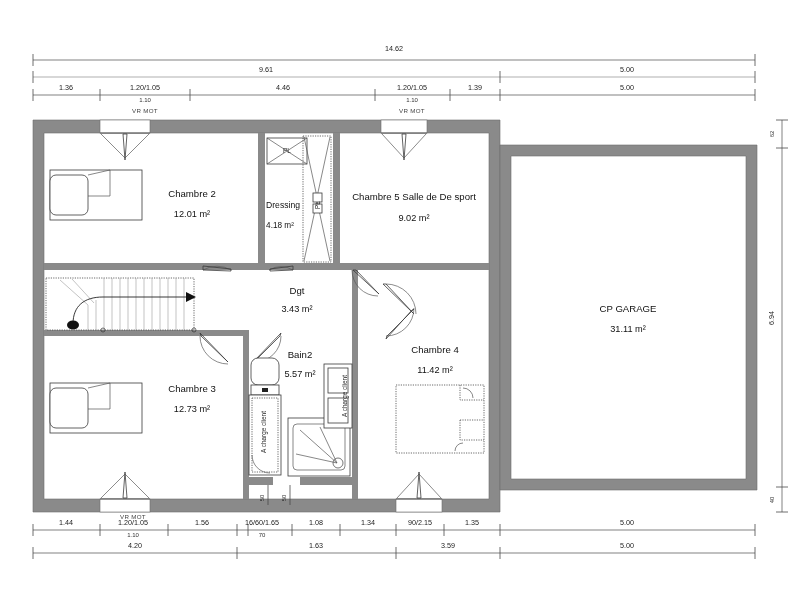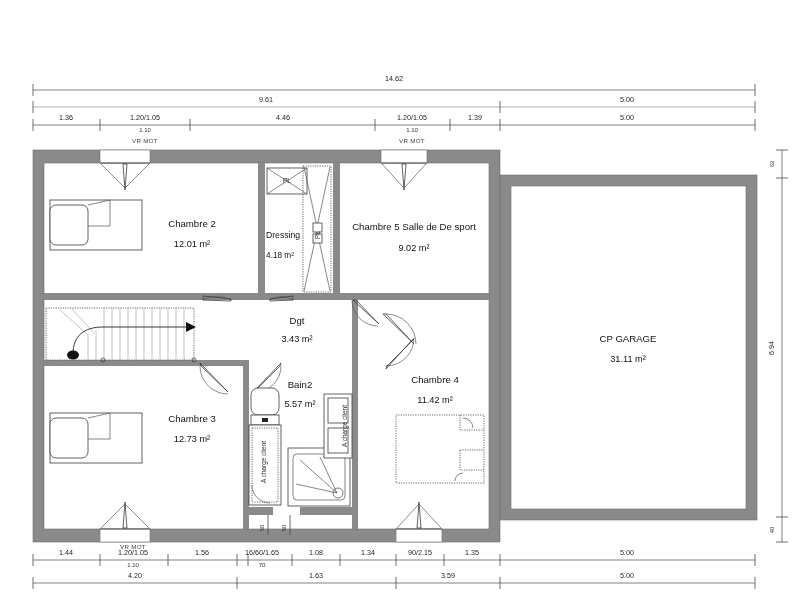--- a/index.html
+++ b/index.html
@@ -11,21 +11,20 @@
     width: 800px;
     height: 600px;
     font-family: "Liberation Sans", sans-serif;
     color: #1a1a1a;
     overflow: hidden;
   }
   #plan-root {
     position: relative;
     width: 800px;
     height: 556px;
-    margin-top: 30px;
   }
   svg.plan-svg {
     position: absolute;
     left: 0;
     top: 0;
     width: 800px;
     height: 600px;
     display: block;
   }
   .dim-text {

